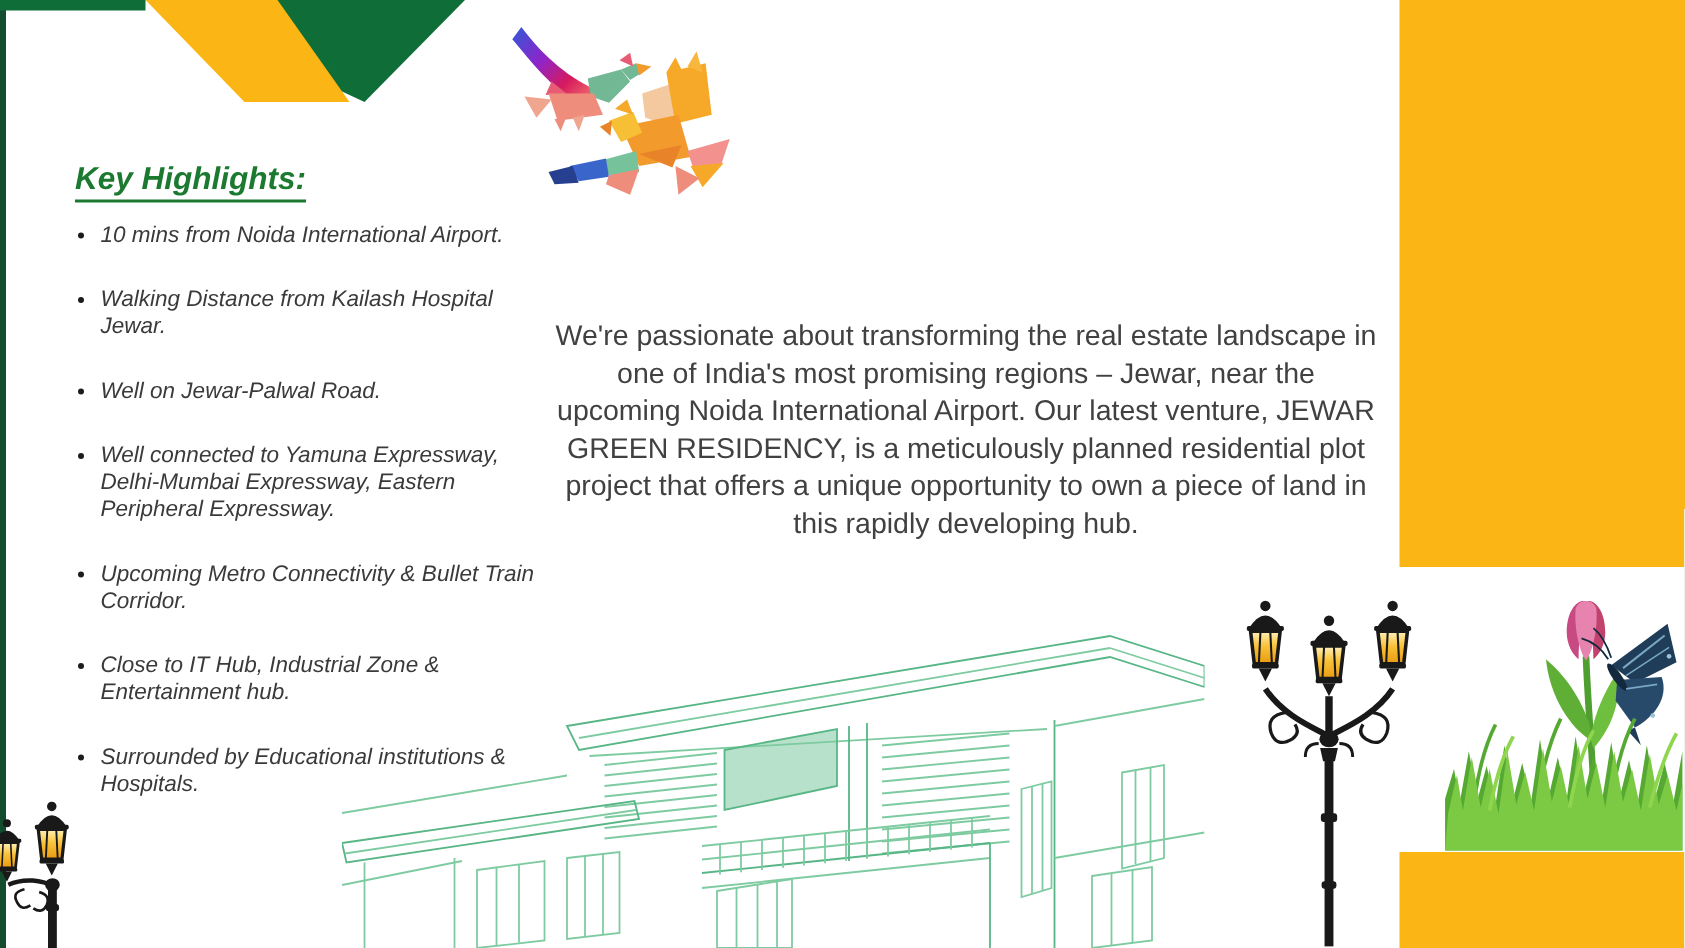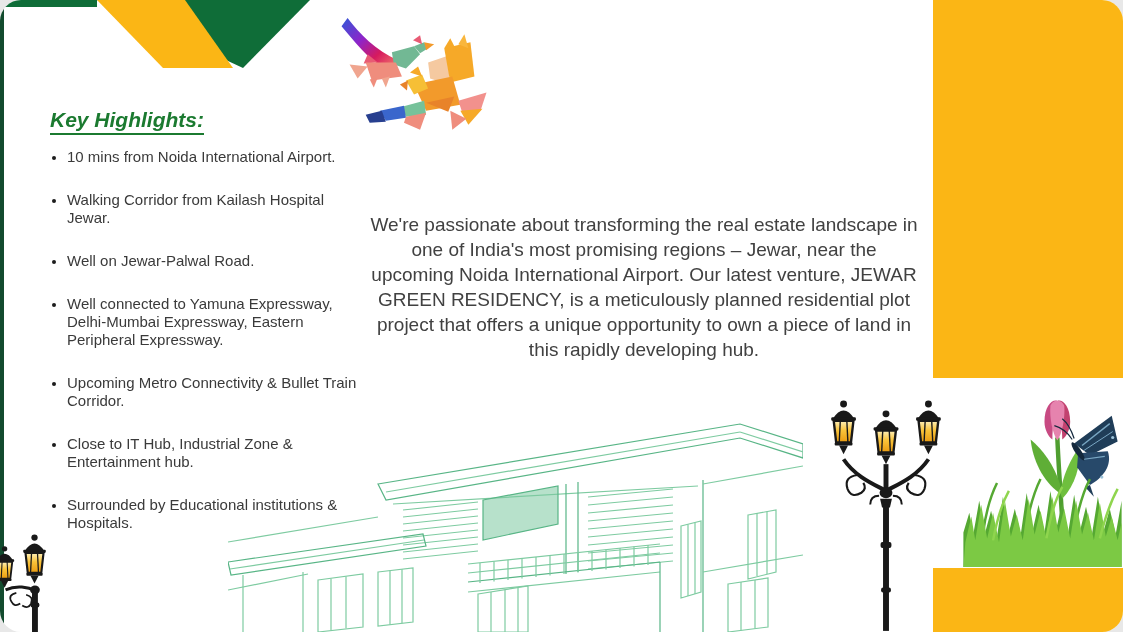--- a/index.html
+++ b/index.html
@@ -9,36 +9,36 @@
     --title-dark:#2d2d2d;
     --body-text:#414141;
     --wireframe-green:#7ecba1;
     --edge-green:#124b2e;
   }
   *{box-sizing:border-box;margin:0;padding:0;}
   html,body{background:#e8e8e8;}
   body{font-family:"Liberation Sans",sans-serif;}
   .canvas{
     position:relative;width:1123px;height:632px;background:#ffffff;
-    overflow:hidden;margin:0 auto;border-radius:21px;
+    overflow:hidden;margin:0 auto;
   }
   
   .edge-bar{position:absolute;left:0;top:0;width:4px;height:632px;background:var(--edge-green);}
   
   .corner-ribbon{position:absolute;left:0;top:0;width:320px;height:70px;}
   
   .highlights{position:absolute;left:50px;top:108px;width:312px;}
   .highlights h2{
     display:inline-block;font-size:21px;font-weight:bold;font-style:italic;
     color:var(--title-green);
   }
   .highlights h2 span{border-bottom:2.5px solid var(--title-green);padding-bottom:2px;}
   .highlights ul{margin-top:16px;list-style:disc outside;padding-left:17px;color:#1c1c1c;}
   .highlights li{
-    font-size:15px;color:#3a3a3a;line-height:1.2;
+    font-size:15px;font-style:italic;color:#3a3a3a;line-height:1.2;
     margin-bottom:25px;
   }
   .highlights li::marker{color:#1c1c1c;font-size:14px;}
   
   .birds{position:absolute;left:308px;top:6px;width:204px;height:146px;}
   
   .title-block{position:absolute;right:206px;top:72px;text-align:right;}
   .title-line1{
     font-size:58px;line-height:1.02;color:var(--title-green);font-weight:500;
     transform:scaleX(.93);transform-origin:100% 50%;white-space:nowrap;letter-spacing:-1px;
@@ -113,21 +113,21 @@
     <polygon points="96,110 116,106 110,123 94,116" fill="#ef8d7d"></polygon>
     <polygon points="148,94 176,86 170,104 152,106" fill="#f2918d"></polygon>
     <polygon points="150,104 172,102 158,118" fill="#f6a928"></polygon>
     <polygon points="140,104 156,112 142,123" fill="#ef8d7d"></polygon>
   </svg>
 
   <section class="highlights">
     <h2><span>Key Highlights:</span></h2>
     <ul>
         <li>10 mins from Noida International Airport.</li>
-        <li>Walking Corridor from Kailash Hospital Jewar.</li>
+        <li>Walking Distance from Kailash Hospital Jewar.</li>
         <li>Well on Jewar-Palwal Road.</li>
         <li>Well connected to Yamuna Expressway, Delhi-Mumbai Expressway, Eastern Peripheral Expressway.</li>
         <li>Upcoming Metro Connectivity &amp; Bullet Train Corridor.</li>
         <li>Close to IT Hub, Industrial Zone &amp; Entertainment hub.</li>
         <li>Surrounded by Educational institutions &amp; Hospitals.</li>
       </ul>
   </section>
 
 
   <p class="intro">We're passionate about transforming the real estate landscape in one of India's most promising regions – Jewar, near the upcoming Noida International Airport. Our latest venture, JEWAR GREEN RESIDENCY, is a meticulously planned residential plot project that offers a unique opportunity to own a piece of land in this rapidly developing hub.</p>

